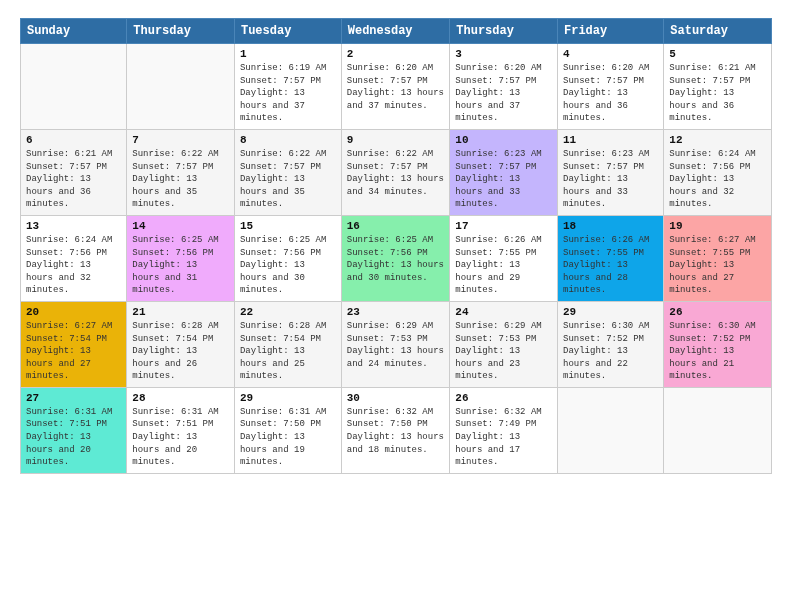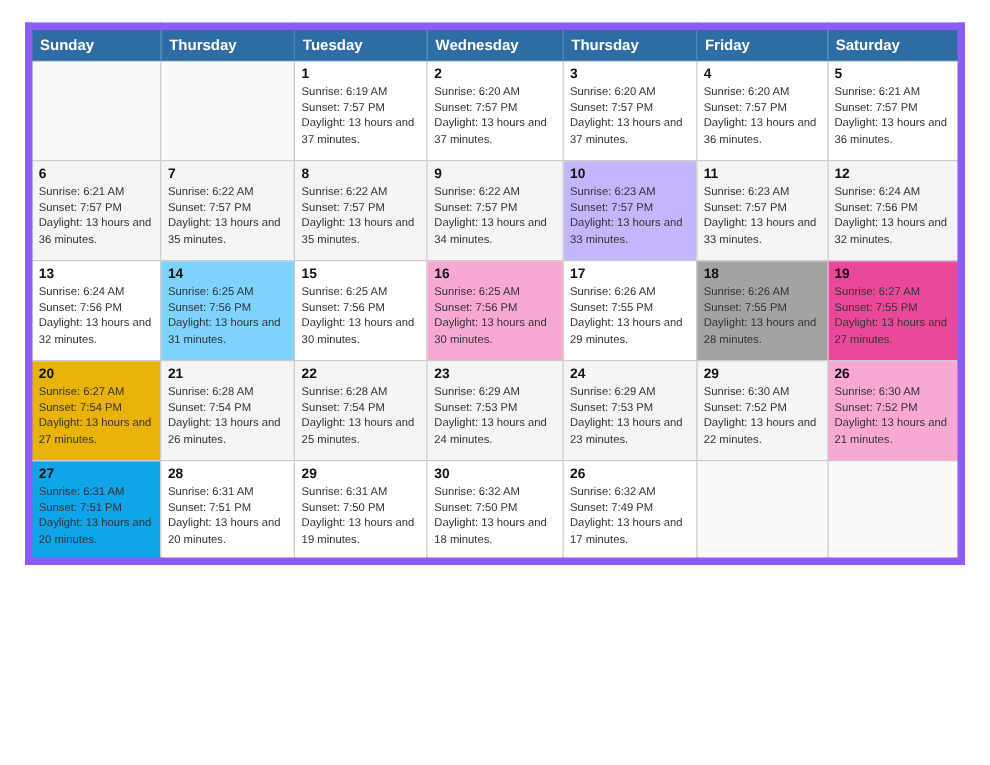--- a/index.html
+++ b/index.html
@@ -48,21 +48,22 @@
       color: #1a3a5c;
       line-height: 1.1;
     }
     .location {
       font-size: 14px;
       color: #333;
     }
     .calendar {
       width: 100%;
       border-collapse: collapse;
-      border: 6px solid #8b5cf6;
+      border: 1px solid #8b5cf6;
+      font-family: Liberation Mono, monospace;
     }
     .calendar th {
       background: #2e6da4;
       color: #fff;
       font-size: 12px;
       padding: 5px 6px;
       text-align: left;
       border: 1px solid #4a85b8;
       font-weight: bold;
     }
@@ -194,51 +195,51 @@
 Daylight: 13 hours and 32 minutes.</div>
           </td>
         </tr>
         <tr>
           <td style="background: rgb(255, 255, 255);">
             <span class="day-num">13</span>
             <div class="day-info" style="white-space: pre-line;">Sunrise: 6:24 AM
 Sunset: 7:56 PM
 Daylight: 13 hours and 32 minutes.</div>
           </td>
-          <td style="background: #7dd3fc;">
+          <td style="background: #f0abfc;">
             <span class="day-num">14</span>
             <div class="day-info" style="white-space: pre-line;">Sunrise: 6:25 AM
 Sunset: 7:56 PM
 Daylight: 13 hours and 31 minutes.</div>
           </td>
           <td style="background: rgb(255, 255, 255);">
             <span class="day-num">15</span>
             <div class="day-info" style="white-space: pre-line;">Sunrise: 6:25 AM
 Sunset: 7:56 PM
 Daylight: 13 hours and 30 minutes.</div>
           </td>
-          <td style="background: #f9a8d4;">
+          <td style="background: #86efac;">
             <span class="day-num">16</span>
             <div class="day-info" style="white-space: pre-line;">Sunrise: 6:25 AM
 Sunset: 7:56 PM
 Daylight: 13 hours and 30 minutes.</div>
           </td>
           <td style="background: rgb(255, 255, 255);">
             <span class="day-num">17</span>
             <div class="day-info" style="white-space: pre-line;">Sunrise: 6:26 AM
 Sunset: 7:55 PM
 Daylight: 13 hours and 29 minutes.</div>
           </td>
-          <td style="background: #a3a3a3;">
+          <td style="background: #0ea5e9;">
             <span class="day-num">18</span>
             <div class="day-info" style="white-space: pre-line;">Sunrise: 6:26 AM
 Sunset: 7:55 PM
 Daylight: 13 hours and 28 minutes.</div>
           </td>
-          <td style="background: #ec4899; margin-left: 40px;">
+          <td style="background: #fca5a5; margin-left: 40px;">
             <span class="day-num">19</span>
             <div class="day-info" style="white-space: pre-line;">Sunrise: 6:27 AM
 Sunset: 7:55 PM
 Daylight: 13 hours and 27 minutes.</div>
           </td>
         </tr>
         <tr>
           <td style="background: #eab308;">
             <span class="day-num">20</span>
             <div class="day-info" style="white-space: pre-line;">Sunrise: 6:27 AM
@@ -276,21 +277,21 @@
 Daylight: 13 hours and 22 minutes.</div>
           </td>
           <td style="background: #f9a8d4;">
             <span class="day-num">26</span>
             <div class="day-info" style="white-space: pre-line;">Sunrise: 6:30 AM
 Sunset: 7:52 PM
 Daylight: 13 hours and 21 minutes.</div>
           </td>
         </tr>
         <tr>
-          <td style="background: #0ea5e9;">
+          <td style="background: #5eead4;">
             <span class="day-num">27</span>
             <div class="day-info" style="white-space: pre-line;">Sunrise: 6:31 AM
 Sunset: 7:51 PM
 Daylight: 13 hours and 20 minutes.</div>
           </td>
           <td style="background: rgb(255, 255, 255);">
             <span class="day-num">28</span>
             <div class="day-info" style="white-space: pre-line;">Sunrise: 6:31 AM
 Sunset: 7:51 PM
 Daylight: 13 hours and 20 minutes.</div>

